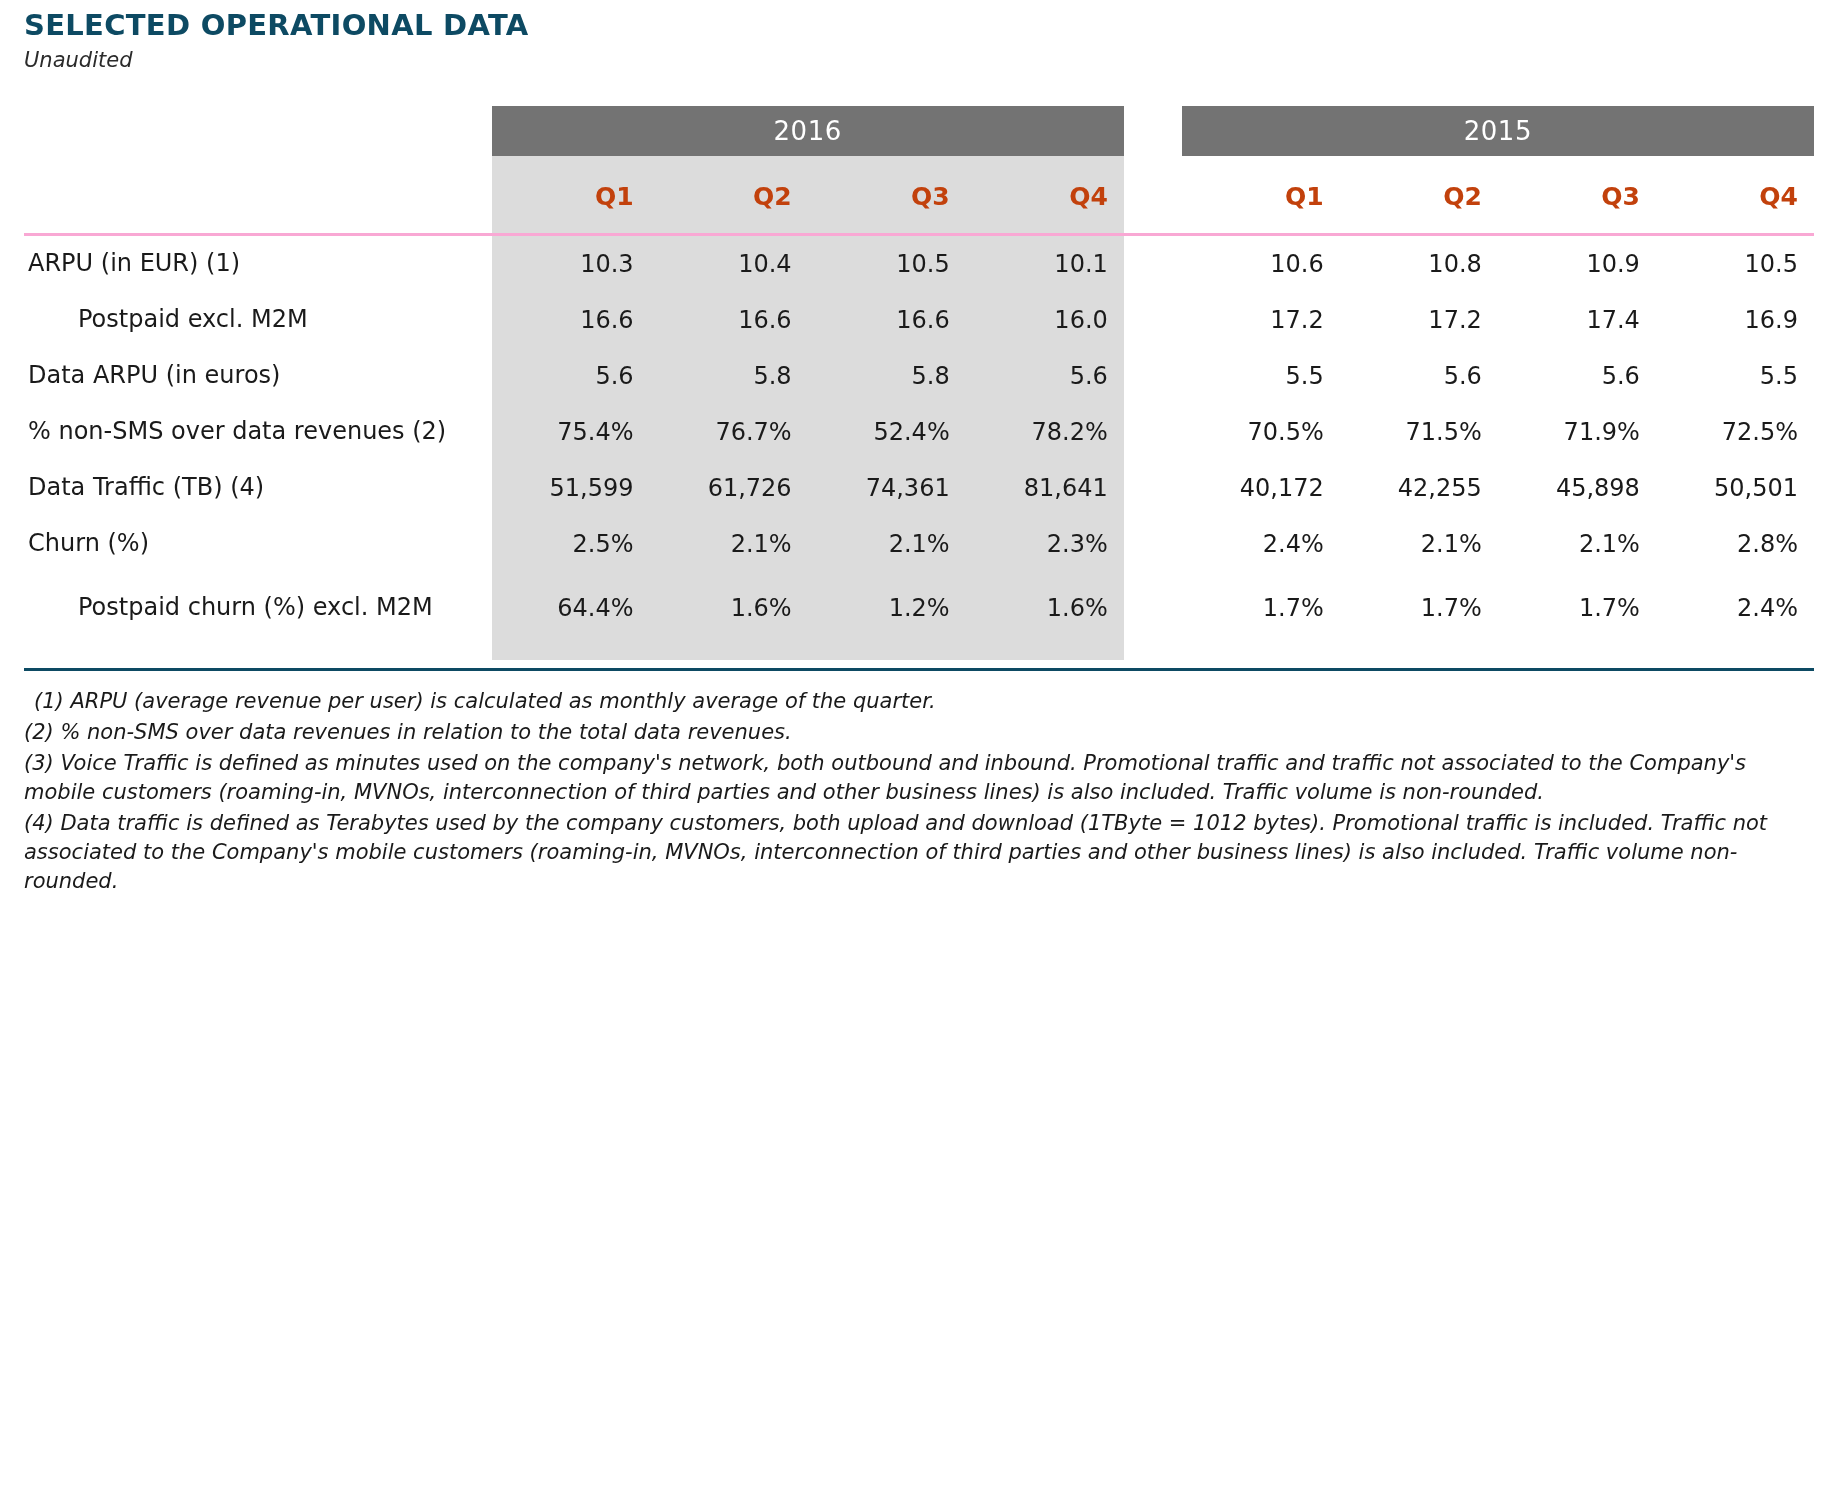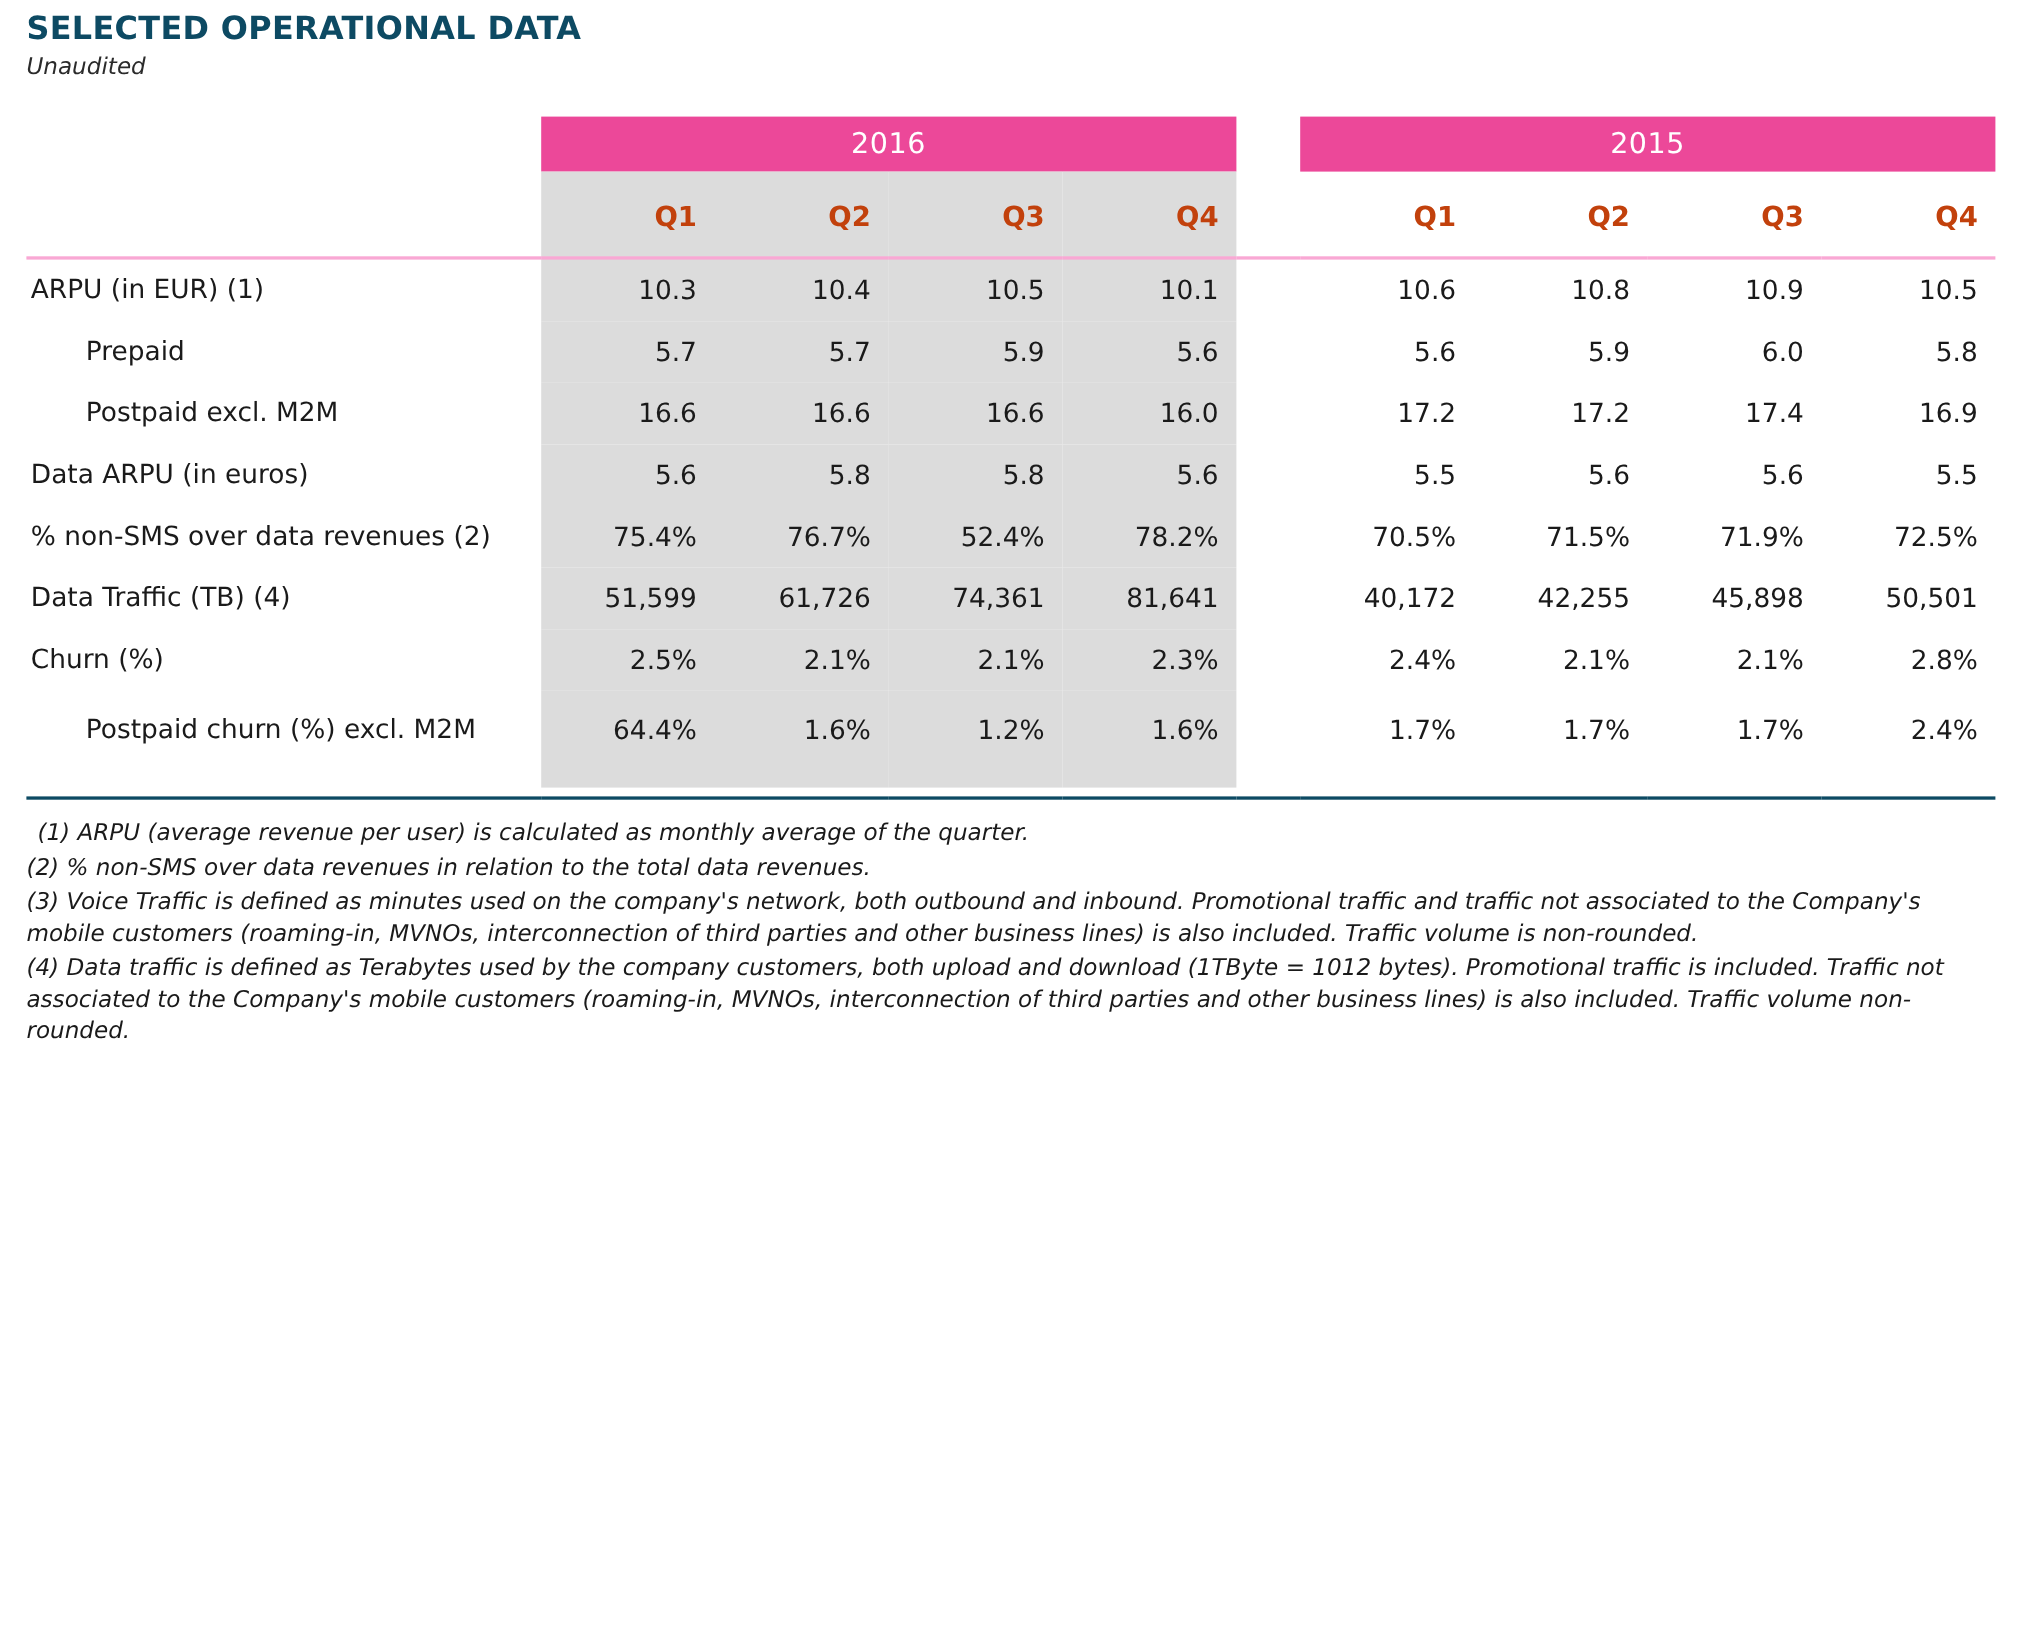--- a/index.html
+++ b/index.html
@@ -40,21 +40,21 @@
     width: 1790px;
     margin-top: 34px;
     table-layout: fixed;
   }
   table.data col.label { width: 420px; }
   table.data col.q     { width: 142px; }
   table.data col.gap   { width: 52px; }
 
   
   .yearcell {
-    background: #ec4899;
+    background: #737373;
     color: #ffffff;
     font-size: 26px;
     text-align: center;
     height: 48px;
     vertical-align: middle;
     letter-spacing: 0.5px;
     margin-left: 16px;
   }
   .spacercell { background: transparent; }
 
@@ -157,32 +157,20 @@
       <td class="val shade">10.4</td>
       <td class="val shade">10.5</td>
       <td class="val shade">10.1</td>
       <td></td>
       <td class="val">10.6</td>
       <td class="val">10.8</td>
       <td class="val">10.9</td>
       <td class="val">10.5</td>
     </tr>
 
-    <tr>
-      <td class="label indent">Prepaid</td>
-      <td class="val shade">5.7</td>
-      <td class="val shade">5.7</td>
-      <td class="val shade">5.9</td>
-      <td class="val shade">5.6</td>
-      <td></td>
-      <td class="val">5.6</td>
-      <td class="val">5.9</td>
-      <td class="val">6.0</td>
-      <td class="val">5.8</td>
-    </tr>
 
     <tr>
       <td class="label indent">Postpaid excl. M2M</td>
       <td class="val shade">16.6</td>
       <td class="val shade">16.6</td>
       <td class="val shade">16.6</td>
       <td class="val shade">16.0</td>
       <td></td>
       <td class="val">17.2</td>
       <td class="val">17.2</td>

